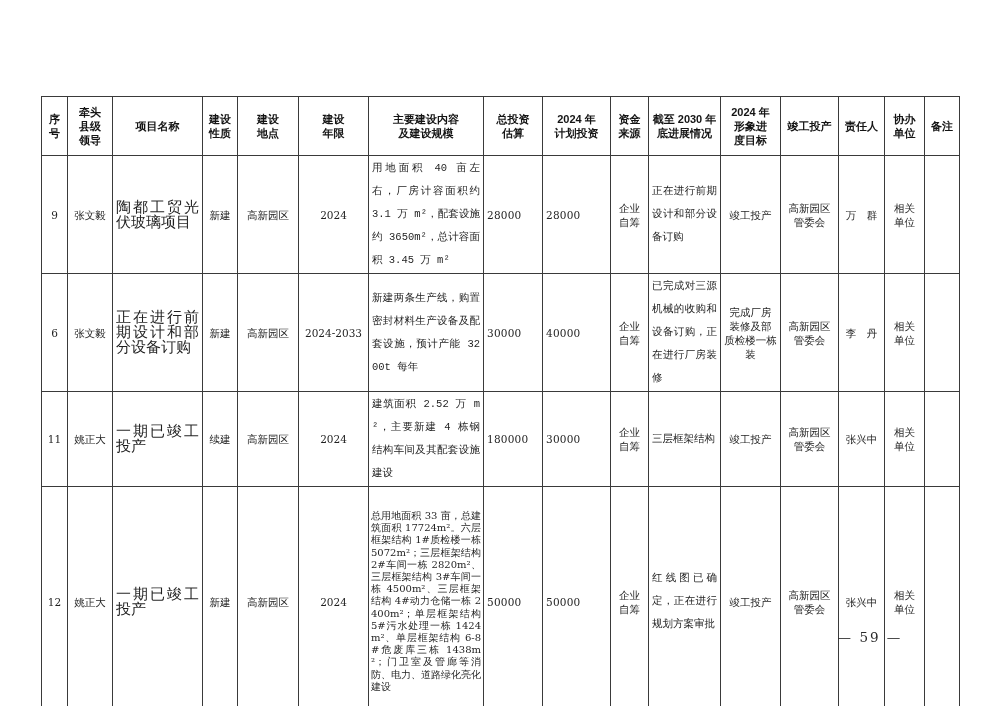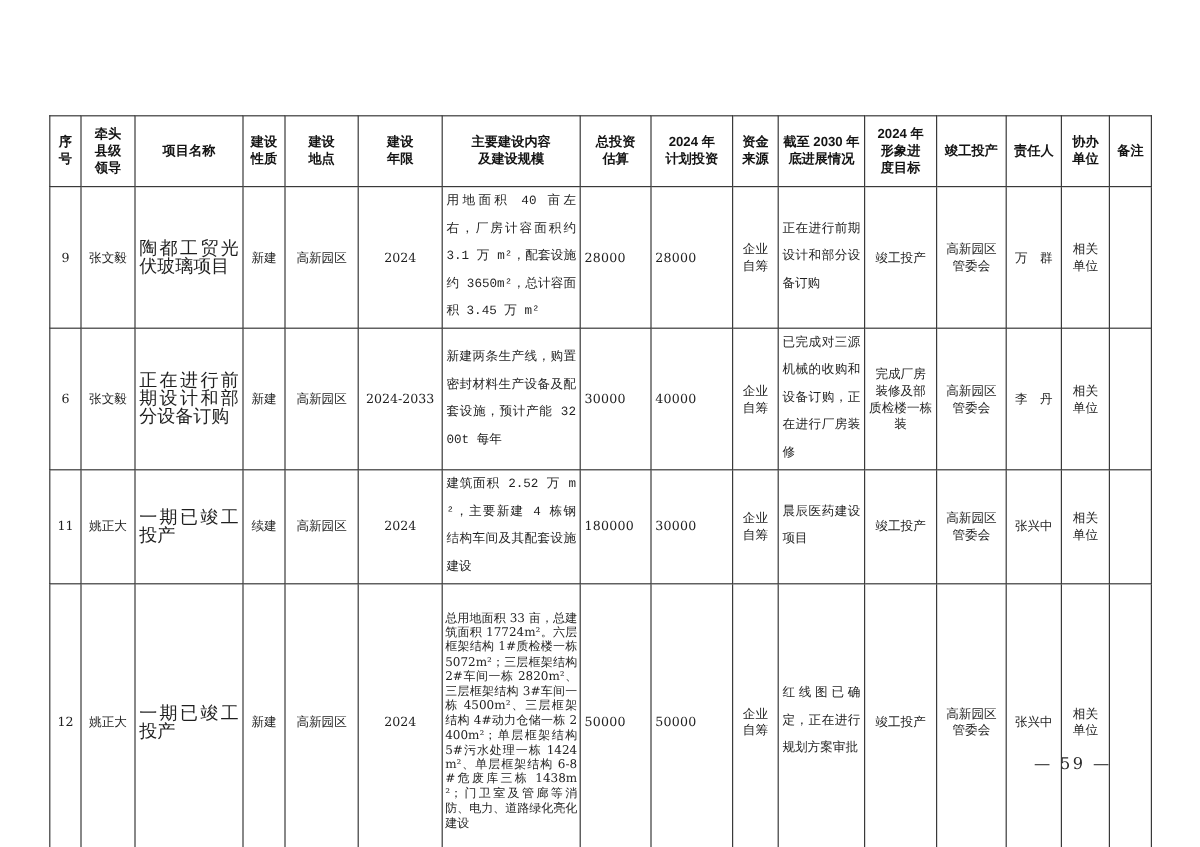--- a/index.html
+++ b/index.html
@@ -26,21 +26,21 @@
     text-align:center;white-space:pre-line;color:#141414;
   }
   td{font-size:10.5px;line-height:14px;}
   .c{text-align:center;}
   .pre{white-space:pre-line;}
   .just{text-align:justify;line-height:23px;font-family:Liberation Mono, monospace;}
   .name{font-size:15px;text-align:justify;line-height:15px;}
   .dense{font-size:10px;line-height:12.2px;text-align:justify;padding:1px 2px;}
   .num{text-align:left;letter-spacing:0.2px;}
   .pageno{
-    position:absolute;left:844px;top:629px;width:100px;
+    position:absolute;left:820px;top:629px;width:100px;
     font-size:13.5px;color:#2a2a2a;text-align:center;
     font-family:"DejaVu Serif","Liberation Serif",serif;
     letter-spacing:2px;
   }
 </style>
 </head>
 <body>
 
 <div class="page">
 
@@ -148,21 +148,21 @@
         <td class="c">姚正大</td>
         <td class="name">一期已竣工投产</td>
         <td class="c">续建</td>
         <td class="c">高新园区</td>
         <td class="c">2024</td>
         <td class="just">建筑面积 2.52 万 m²，主要新建 4 栋钢结构车间及其配套设施建设</td>
         <td class="num">180000</td>
         <td class="num">30000</td>
         <td class="c pre">企业
 自筹</td>
-        <td class="just">晨辰医药建设项目</td>
+        <td class="just">三层框架结构</td>
         <td class="c pre">竣工投产</td>
         <td class="c pre">高新园区
 管委会</td>
         <td class="c">张兴中</td>
         <td class="c pre">相关
 单位</td>
         <td class="c"></td>
       </tr>
       <tr style="height:230px;">
         <td class="c">12</td>

